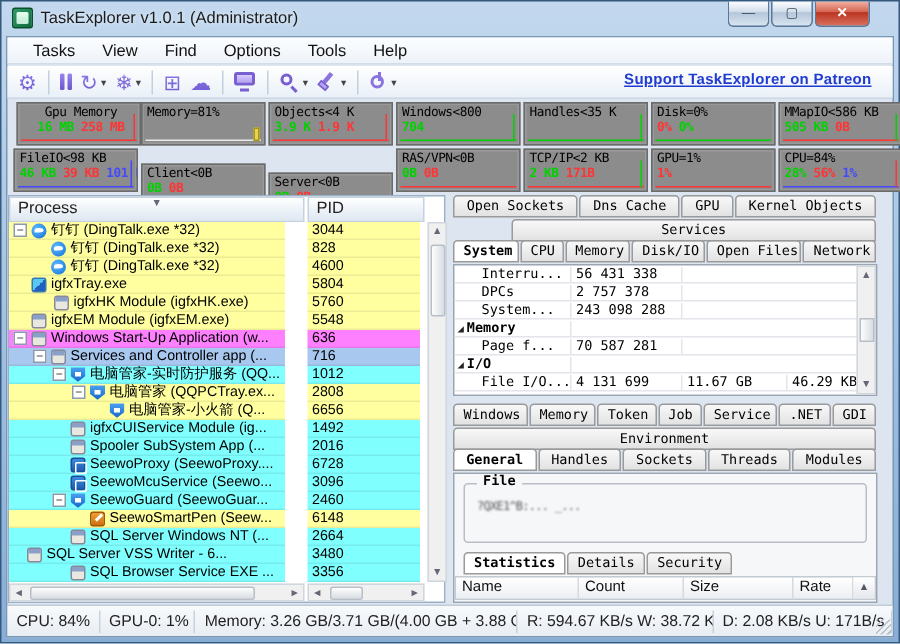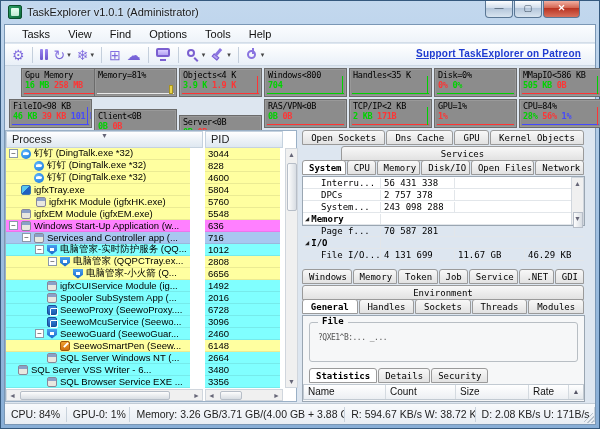--- a/index.html
+++ b/index.html
@@ -121,21 +121,21 @@
     border:1px solid #b7bec8; border-radius:2px; }
 
   
   .tabrow { position:absolute; display:flex; }
   .tab { font-family:"DejaVu Sans Mono", monospace; font-size:9px; color:#000; text-align:center;
     background:linear-gradient(#f8f8f8,#e2e2e2); border:1px solid #9a9a9a; border-radius:3px 3px 0 0;
     padding:2px 6px 1px; margin-right:1px; white-space:nowrap; overflow:hidden; flex:0 0 auto; }
   .tab.active { background:#fff; font-weight:bold; }
   .tab.stretch { flex:1 1 auto; }
 
-  #rtop { position:absolute; left:297px; top:105px; width:283px; height:96px; }
+  #rtop { position:absolute; left:297px; top:105px; width:283px; height:134px; }
   #rtop-tabs1 { left:0; top:0; right:0; }
   #rtop-tabs2 { left:0; top:16px; right:0;padding-left:39px; }
   #rtop-tabs3 { left:0; top:30px; right:0; }
   #svc-table { position:absolute; left:0; top:46px; right:0; bottom:0; background:#fff; border:1px solid #9aa6b2; }
   .svc-row { display:flex; height:12px; font-family:"DejaVu Sans Mono", monospace; font-size:9px; color:#000;
     border-bottom:1px solid #e2e6ea; align-items:center; }
   .svc-name { width:78px; min-width:78px; overflow:hidden; white-space:nowrap; border-right:1px solid #e2e6ea; padding-left:2px; display:flex; align-items:center;}
   .svc-v1 { width:74px; min-width:74px; border-right:1px solid #e2e6ea; padding-left:3px; overflow:hidden;}
   .svc-v2 { width:70px; min-width:70px; border-right:1px solid #e2e6ea; padding-left:3px; overflow:hidden;}
   .svc-v3 { flex:1; padding-left:3px; overflow:hidden;}
@@ -245,21 +245,21 @@
           <span class="i-power">
             <i></i>
             <b></b>
           </span>
           <span class="caret">▾</span>
         </div>
         <span id="patreon-link">Support TaskExplorer on Patreon</span>
     </div>
 
     <div id="graphs">
-        <div class="gpanel" style="left: 16px; top: 1px;">
+        <div class="gpanel" style="left: 6px; top: 1px; text-align: center;">
           <div class="gtitle">Gpu Memory</div>
           <div class="gvals"><span class="g">16 MB</span> <span class="r">258 MB</span> </div>
           <div class="gline lc-r"></div>
           <div class="gspike lc-r"></div>
         </div>
         <div class="gpanel" style="left: 89px; top: 1px;">
           <div class="gtitle">Memory=81%</div>
           <div class="gvals"></div>
           <div class="gline lc-w"></div>
           <div class="gcursor"></div>

